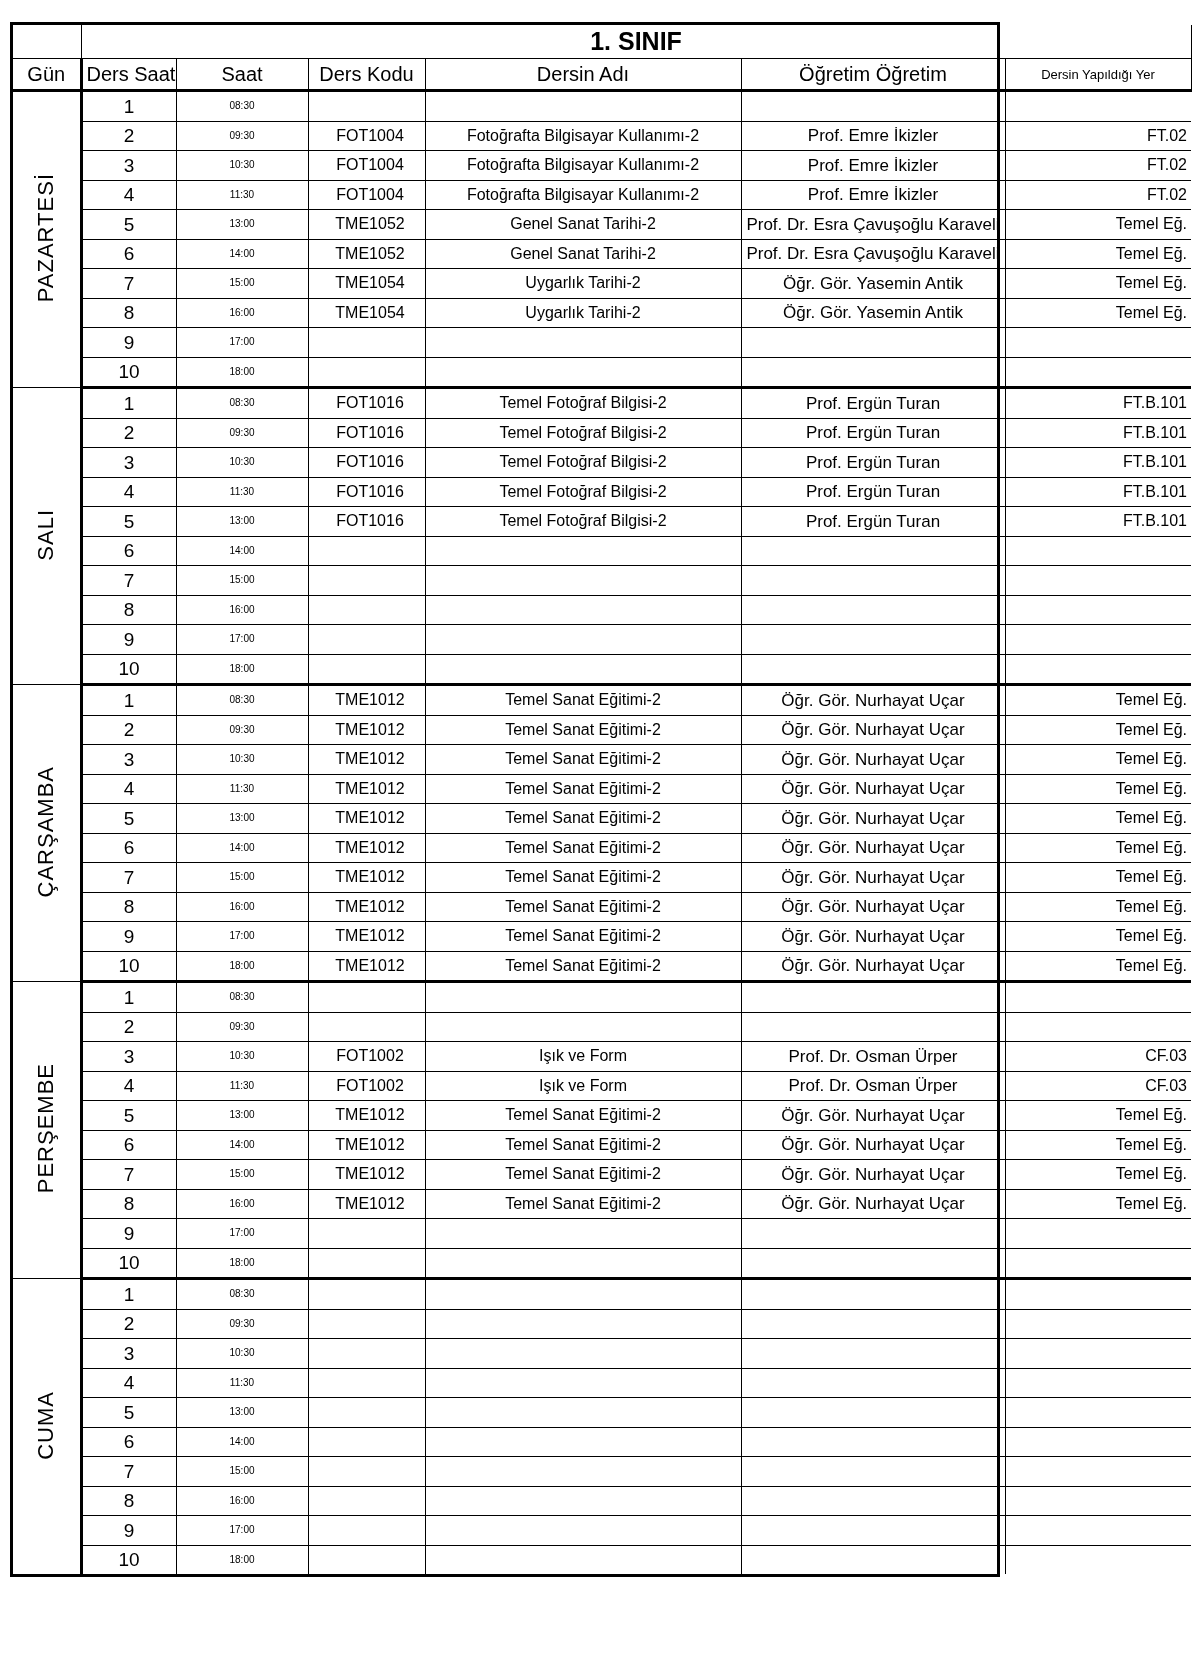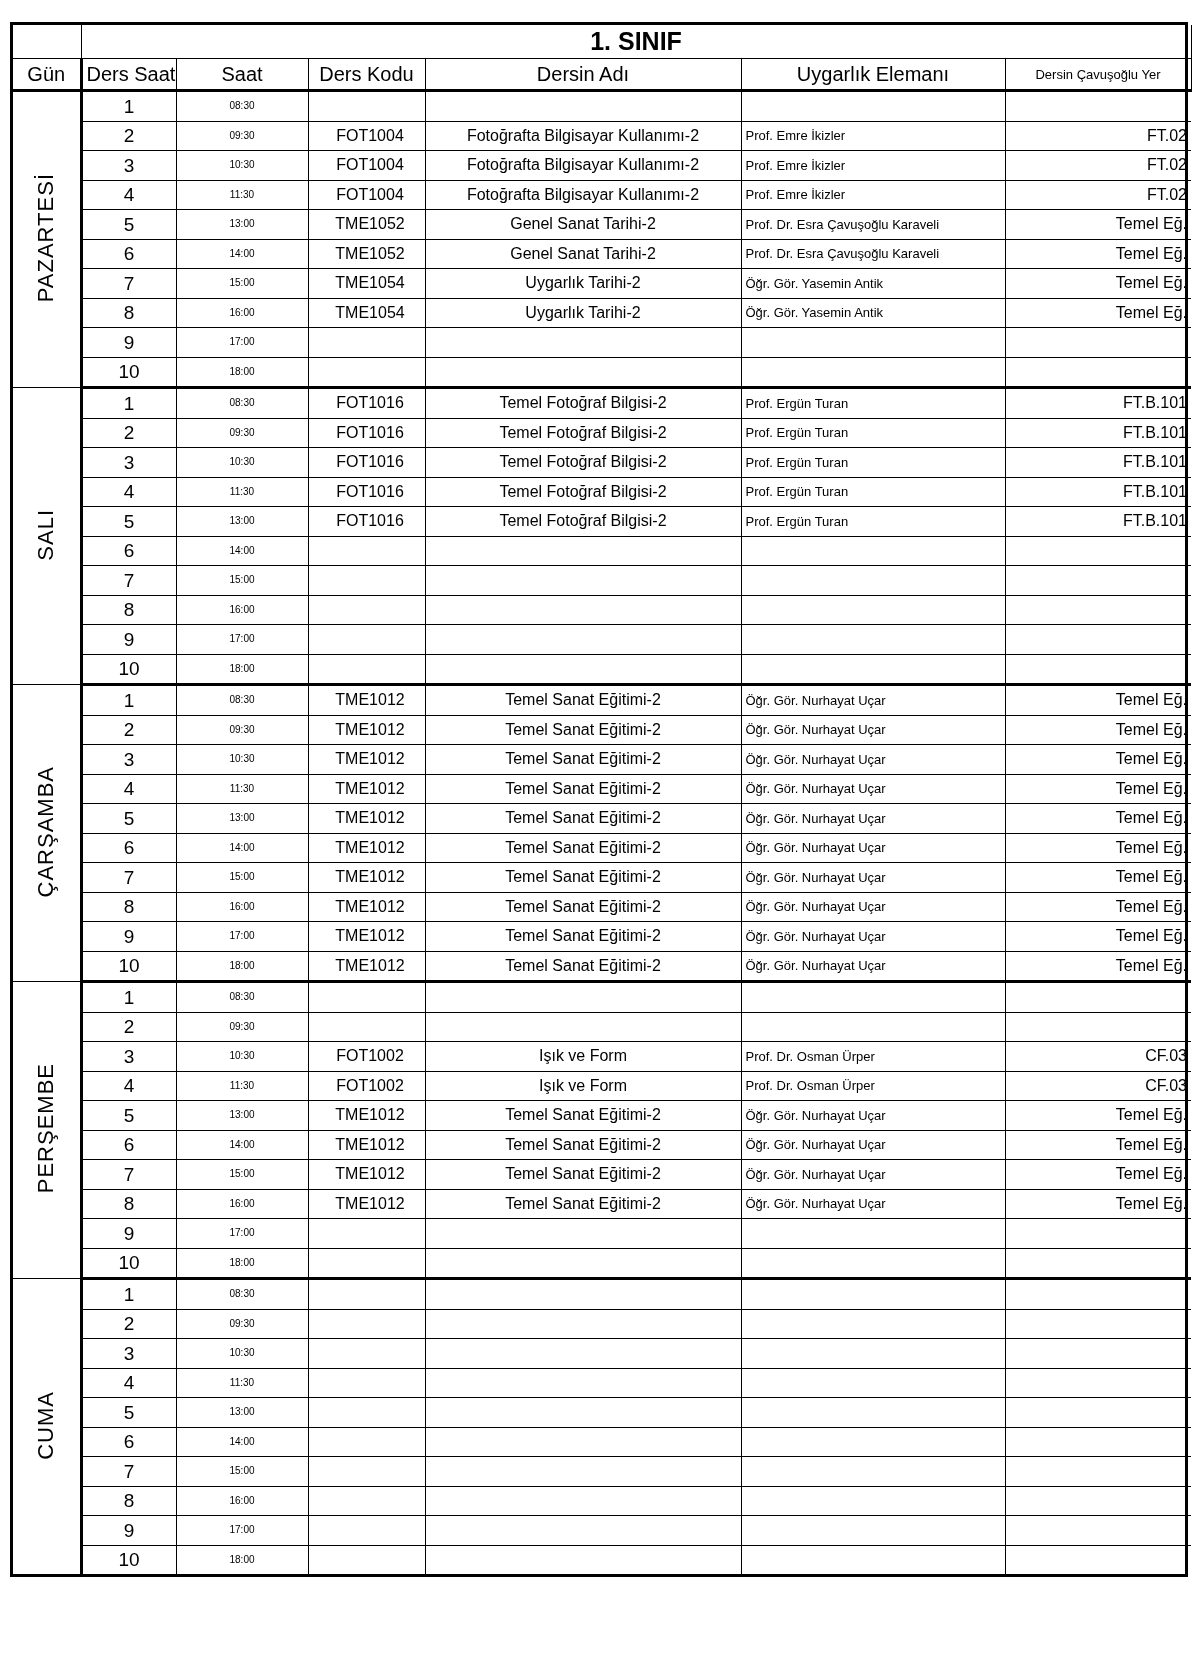--- a/index.html
+++ b/index.html
@@ -5,21 +5,21 @@
   html,body{margin:0;padding:0;background:#fff;}
   body{
     width:1204px;height:1668px;
     font-family:"Liberation Sans","DejaVu Sans",sans-serif;
     color:#000;
     -webkit-font-smoothing:antialiased;
   }
   #sheet{
     position:absolute;
     left:10px; top:22px;
-    width:1178px;
+    width:990px;
     box-sizing:border-box;
     border:3px solid #000;
   }
   table{
     border-collapse:collapse;
     width:100%;
     table-layout:fixed;
   }
   td{
     border:1px solid #000;
@@ -73,21 +73,21 @@
     transform:rotate(180deg);
     font-size:22px;
     letter-spacing:1px;
     display:inline-block;
     white-space:nowrap;
   }
   td.no{text-align:center;font-size:19px;border-left:none;}
   td.time{text-align:center;font-size:10px;}
   td.code{text-align:center;font-size:16px;padding-left:11px;}
   td.cname{text-align:center;font-size:16px;}
-  td.staff{text-align:left;font-size:13px;}
+  td.staff{text-align:center;font-size:17px;}
   td.place{text-align:right;font-size:16px;border-right:none;}
 
   
   tr.blockend td{border-bottom:3px solid #000;}
   tr.lastrow td{border-bottom:none;}
   
   td.no, td.hdr.dersaati{border-left:3px solid #000;}
 </style>
 </head>
 <body>
@@ -107,22 +107,22 @@
       <tr>
         <td class="corner-blank"></td>
         <td class="title" colspan="6">1. SINIF</td>
       </tr>
       <tr>
         <td class="hdr gun">Gün</td>
         <td class="hdr dersaati">Ders Saati</td>
         <td class="hdr">Saat</td>
         <td class="hdr">Ders Kodu</td>
         <td class="hdr">Dersin Adı</td>
-        <td class="hdr">Uygarlık Elemanı</td>
-        <td class="hdr small">Dersin Çavuşoğlu Yer</td>
+        <td class="hdr">Öğretim Öğretim</td>
+        <td class="hdr small">Dersin Yapıldığı Yer</td>
       </tr>
     <tr>
           <td class="day" rowspan="10"><span class="vert">PAZARTESİ</span></td>
           <td class="no">1</td>
           <td class="time">08:30</td>
           <td class="code"></td>
           <td class="cname"></td>
           <td class="staff"></td>
           <td class="place"></td>
         </tr>

